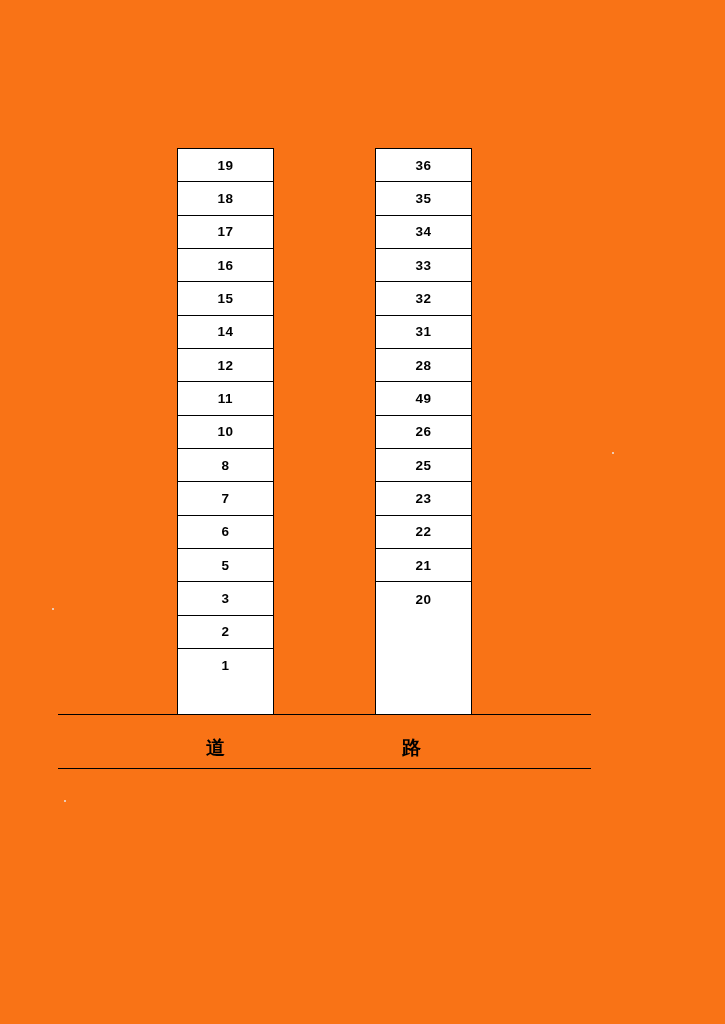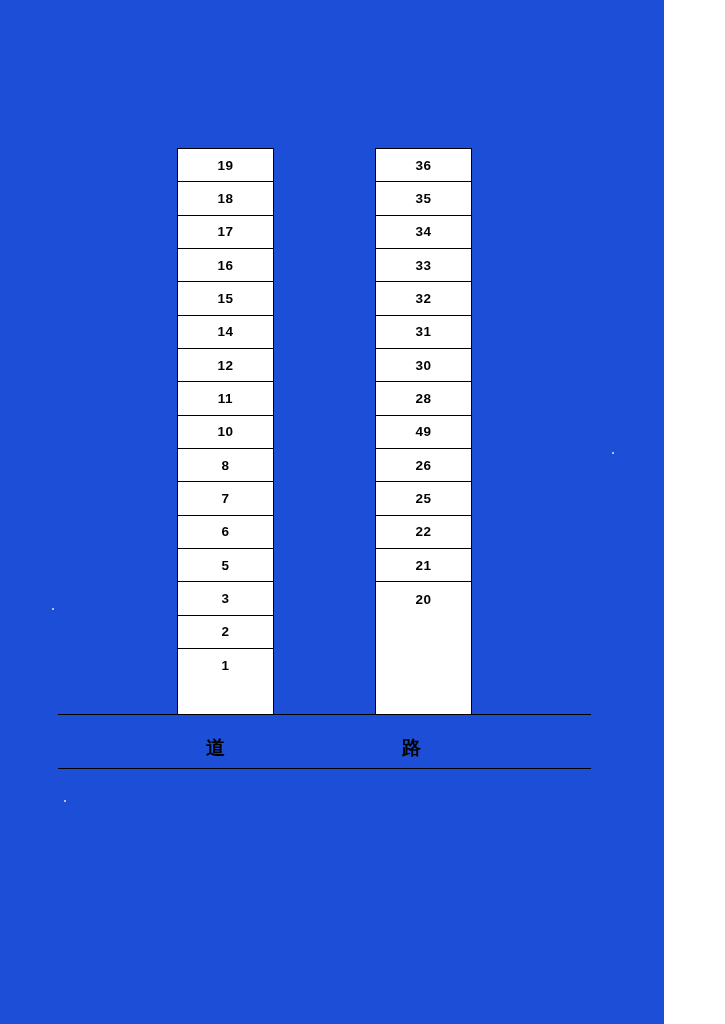--- a/index.html
+++ b/index.html
@@ -12,23 +12,23 @@
     height: 1024px;
     position: relative;
     font-family: "Liberation Sans", sans-serif;
     overflow: hidden;
   }
 
   
   #sheet {
     position: absolute;
     left: 0; top: 0;
-    width: 664px;
+    width: 725px;
     height: 1024px;
-    background: #1d4ed8;
+    background: #f97316;
   }
 
   
   #diagram {
     position: absolute;
     left: 0;
     top: 0;
     width: 725px;
     height: 1024px;
   }
@@ -128,25 +128,25 @@
       <div class="stall">1</div>
     </div>
 
     <div id="right-column" class="stall-column">
       <div class="stall">36</div>
       <div class="stall">35</div>
       <div class="stall">34</div>
       <div class="stall">33</div>
       <div class="stall">32</div>
       <div class="stall">31</div>
-      <div class="stall">30</div>
       <div class="stall">28</div>
       <div class="stall">49</div>
       <div class="stall">26</div>
       <div class="stall">25</div>
+      <div class="stall">23</div>
       <div class="stall">22</div>
       <div class="stall">21</div>
       <div class="stall">20</div>
     </div>
 
     <div id="road-line-top" class="road-line"></div>
     <div id="road-line-bottom" class="road-line"></div>
 
     <div id="road-label-left" class="road-label">道</div>
     <div id="road-label-right" class="road-label">路</div>

